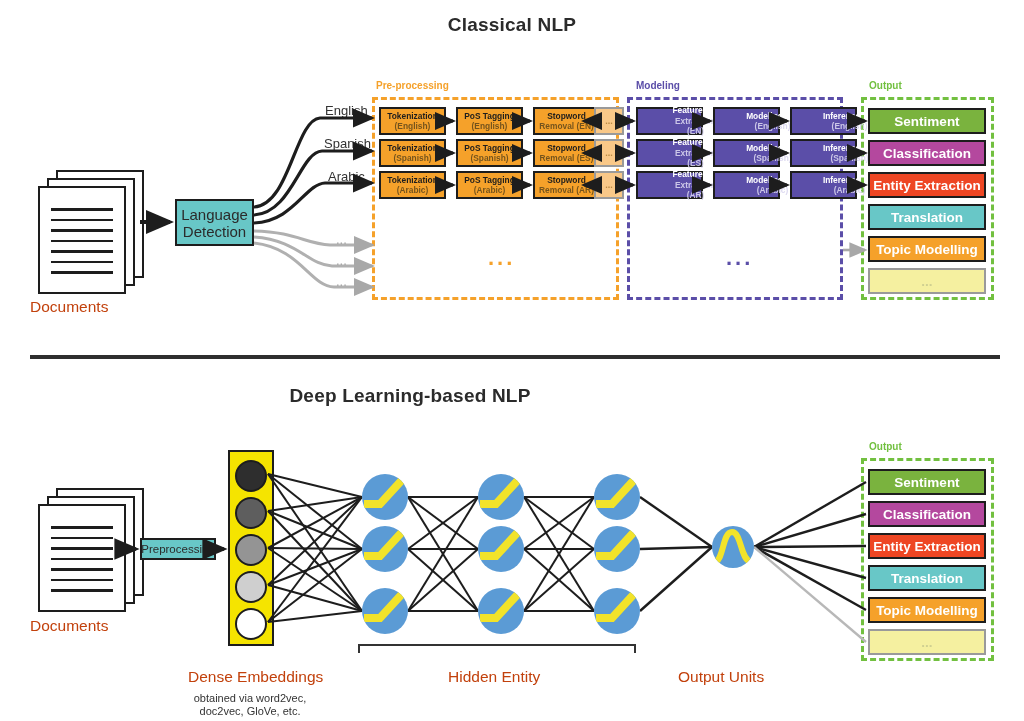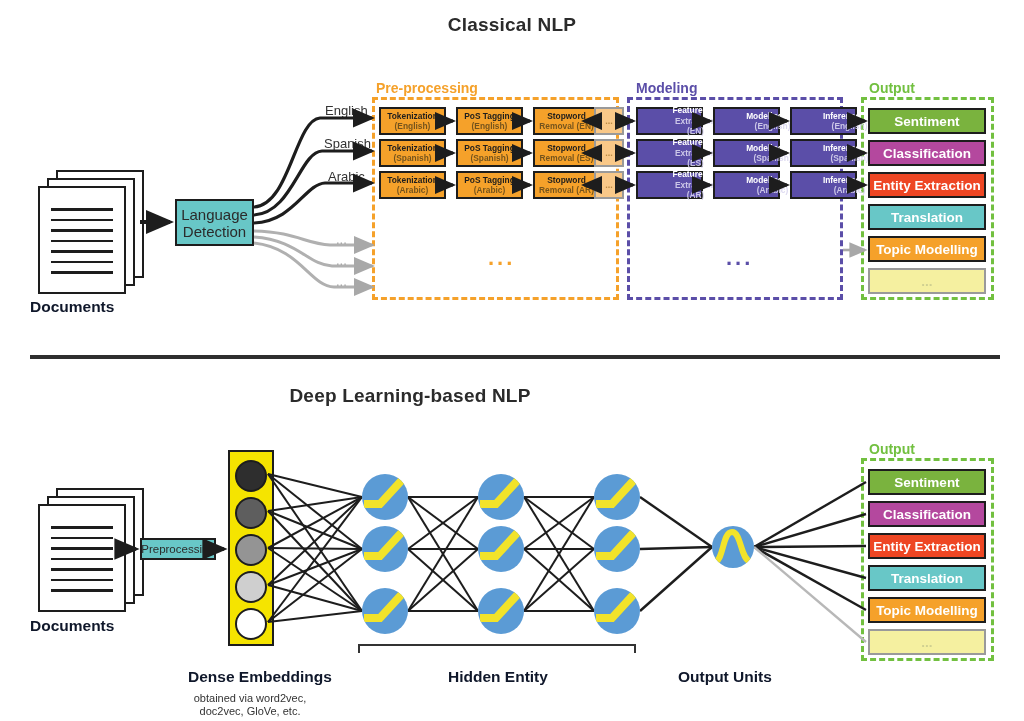--- a/index.html
+++ b/index.html
@@ -10,21 +10,21 @@
   .section-title{font-weight:bold;font-size:19px;color:#2b2b2b;text-align:center;
                  font-family:"Liberation Sans",sans-serif;letter-spacing:.2px;}
 
   .divider{position:absolute;left:30px;top:355px;width:970px;height:4px;background:#2e2e2e;}
 
   
   .doc{position:absolute;background:#fff;border:2.5px solid #1d1d1d;box-sizing:border-box;}
   .doc-lines{position:absolute;left:11px;right:11px;top:20px;}
   .doc-lines i{display:block;height:2.5px;background:#1d1d1d;margin-bottom:8px;}
 
-  .caption{font-size:15.5px;color:#0f172a;font-weight:bold;}
+  .caption{font-size:15.5px;color:#c2410c;}
   .caption-sm{font-size:11px;color:#333;line-height:13px;text-align:center;}
 
   
   .pbox{position:absolute;box-sizing:border-box;border:2px solid #1d1d1d;
         display:flex;align-items:center;justify-content:center;text-align:center;
         font-weight:bold;line-height:10.5px;color:#fff;}
   .pbox span{display:block;}
   .pbox .sub{font-weight:bold;opacity:.82;}
 
   .orange{background:#f5a12a;color:#1d1d1d;}
@@ -32,21 +32,21 @@
   .purple{background:#5b4ea8;color:#ffffff;padding-left:36px;}
   .purple .sub{color:#d9d5ef;opacity:.9;margin-left:16px;}
   .lightorange{background:#f9c888;border:2px solid #9a9a9a;color:#b98a45;}
 
   
   .frame{position:absolute;box-sizing:border-box;}
   .frame.orange-f{border:3px dashed #f5a12a;}
   .frame.purple-f{border:3px dashed #5b4ea8;}
   .frame.green-f{border:3px dashed #72c040;}
 
-  .frame-label{position:absolute;font-weight:bold;font-size:14px;}
+  .frame-label{position:absolute;font-weight:bold;font-size:10px;}
   .lbl-orange{color:#f5a12a;}
   .lbl-purple{color:#5b4ea8;}
   .lbl-green{color:#72c040;}
 
   .dots-h{position:absolute;font-size:22px;font-weight:bold;letter-spacing:3px;line-height:10px;}
 
   
   .obox{position:absolute;box-sizing:border-box;border:2.5px solid #1d1d1d;
         display:flex;align-items:center;justify-content:center;
         font-weight:bold;font-size:13.5px;color:#fff;}

